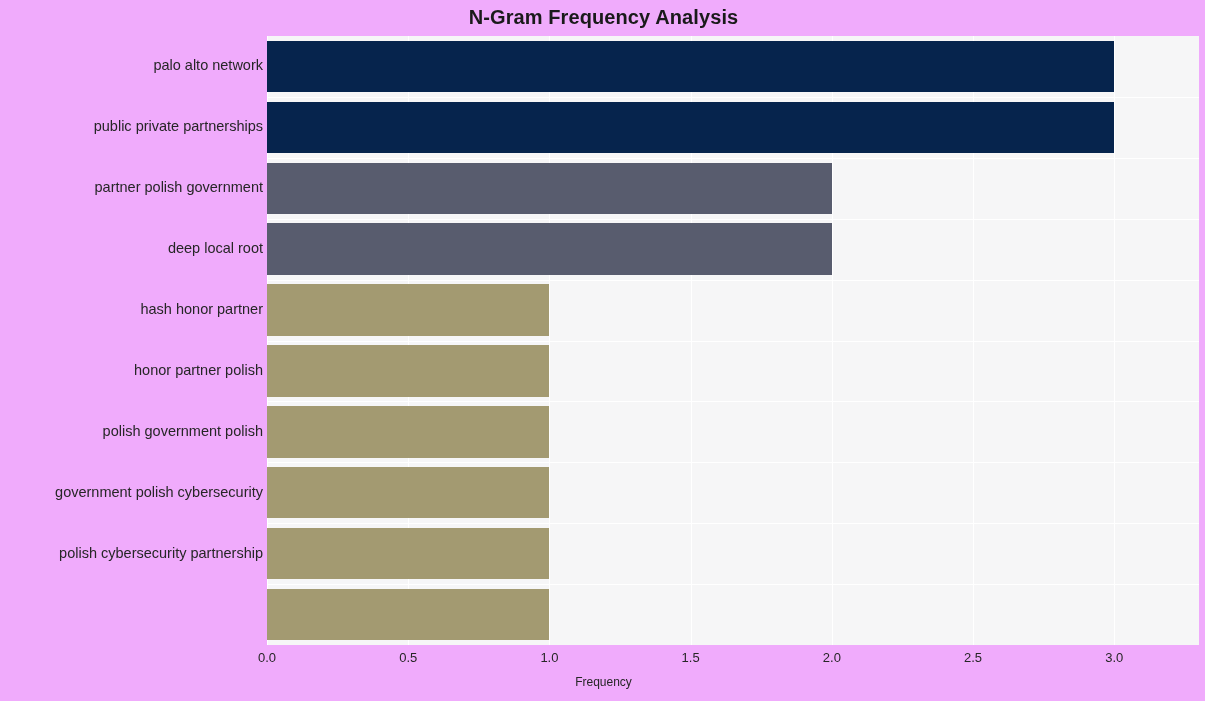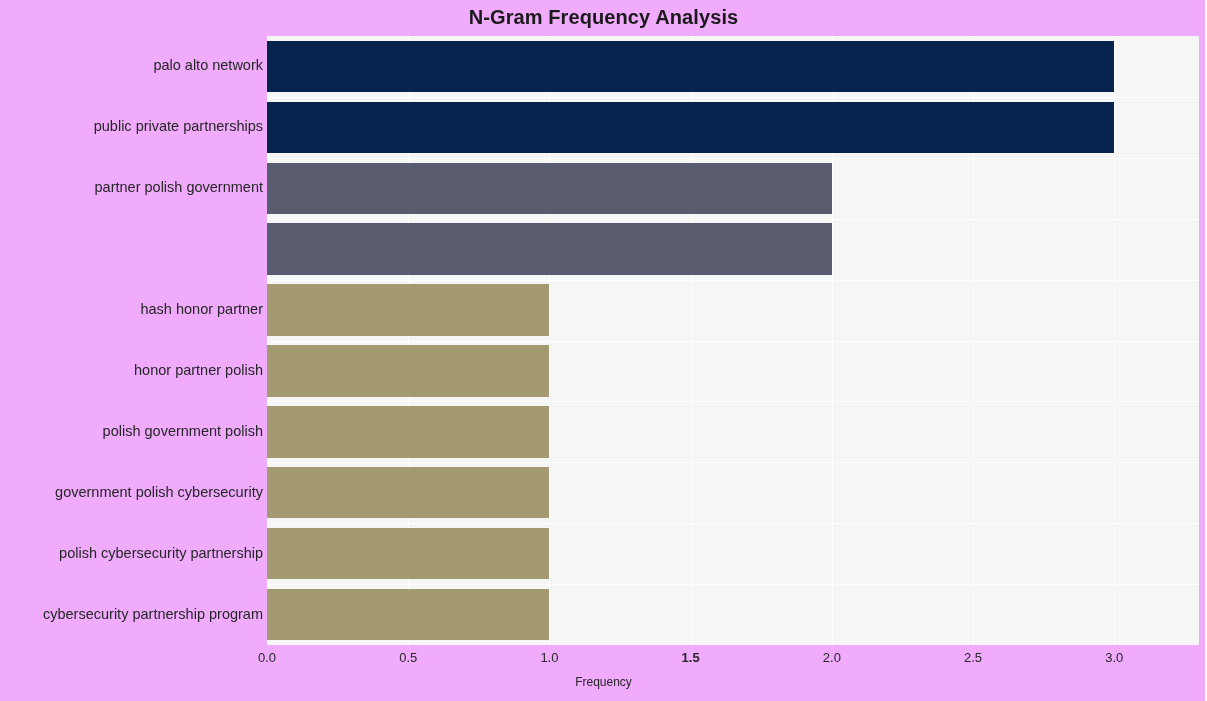--- a/index.html
+++ b/index.html
@@ -147,33 +147,33 @@
         <div class="bar" title="government polish cybersecurity: 1" style="top: 431.02px; height: 51.4605px; width: 282.424px; background: rgb(163, 154, 113);"></div>
         <div class="bar" title="polish cybersecurity partnership: 1" style="top: 491.92px; height: 51.4605px; width: 282.424px; background: rgb(163, 154, 113);"></div>
         <div class="bar" title="cybersecurity partnership program: 1" style="top: 552.82px; height: 51.4605px; width: 282.424px; background: rgb(163, 154, 113);"></div>
       </div>
   </div>
 
   <div id="ylabels">
       <div class="ylabel" style="top: 82.35px;">public private partnerships</div>
       <div class="ylabel" style="top: 21.45px;">palo alto network</div>
       <div class="ylabel" style="top: 143.25px;">partner polish government</div>
+      <div class="ylabel" style="top: 204.15px;">deep local root</div>
       <div class="ylabel" style="top: 265.05px;">hash honor partner</div>
       <div class="ylabel" style="top: 325.95px;">honor partner polish</div>
       <div class="ylabel" style="top: 386.85px; margin-left: 16px;">polish government polish</div>
       <div class="ylabel" style="top: 447.75px;">government polish cybersecurity</div>
       <div class="ylabel" style="top: 508.65px;">polish cybersecurity partnership</div>
-      <div class="ylabel" style="top: 569.55px;">cybersecurity partnership program</div>
     </div>
 
   <div id="xticks">
       <div class="xtick" style="left: 267px;">0.0</div>
       <div class="xtick" style="left: 408.212px;">0.5</div>
       <div class="xtick" style="left: 549.424px;">1.0</div>
-      <div class="xtick" style="left: 690.636px; font-weight: bold;">1.5</div>
+      <div class="xtick" style="left: 690.636px;">1.5</div>
       <div class="xtick" style="left: 831.848px;">2.0</div>
       <div class="xtick" style="left: 973.061px;">2.5</div>
       <div class="xtick" style="left: 1114.27px;">3.0</div>
     </div>
 
   <div id="xaxis-label">Frequency</div>
 
 </div>
 
 </body></html>

